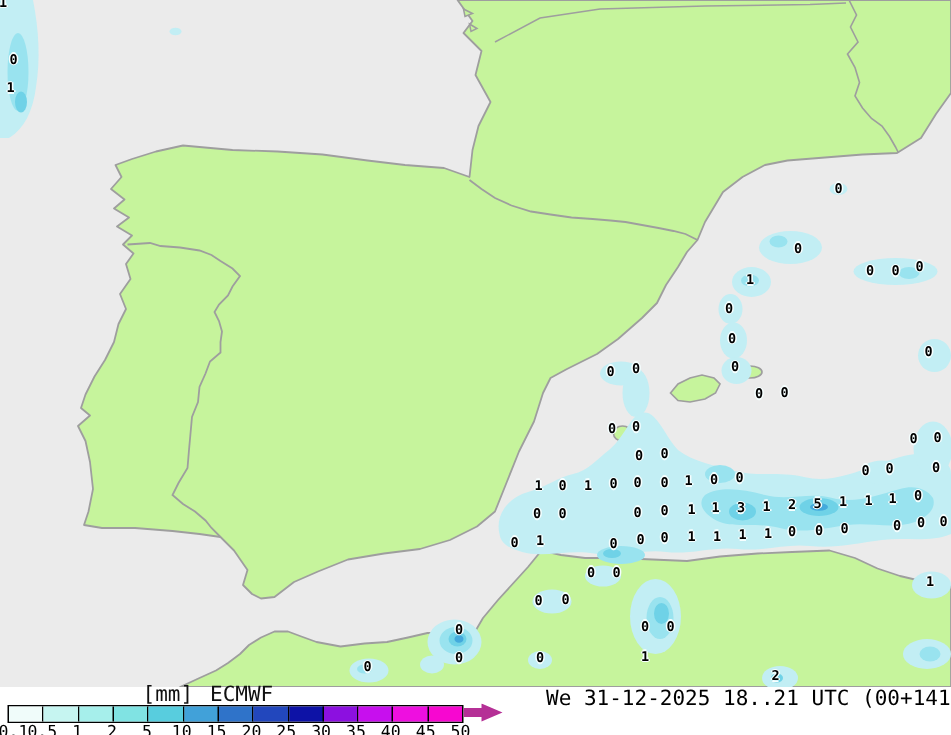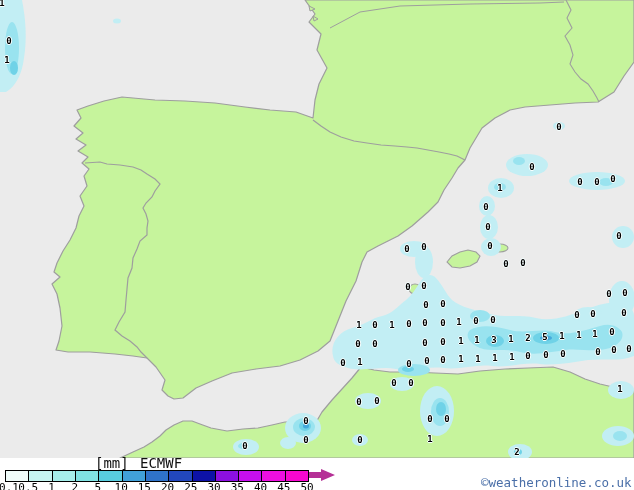--- a/index.html
+++ b/index.html
@@ -248,15 +248,15 @@
         <span style="left: 121.154px;">10</span>
         <span style="left: 144.385px;">15</span>
         <span style="left: 167.615px;">20</span>
         <span style="left: 190.846px;">25</span>
         <span style="left: 214.077px;">30</span>
         <span style="left: 237.308px;">35</span>
         <span style="left: 260.538px;">40</span>
         <span style="left: 283.769px;">45</span>
         <span style="left: 307px;">50</span>
       </div>
-    <span class="copyright">©weatheronline.co.uk</span>
+    <span class="datetime">We 31-12-2025 18..21 UTC (00+141</span>
   </div>
 </div>
 
 </body></html>

